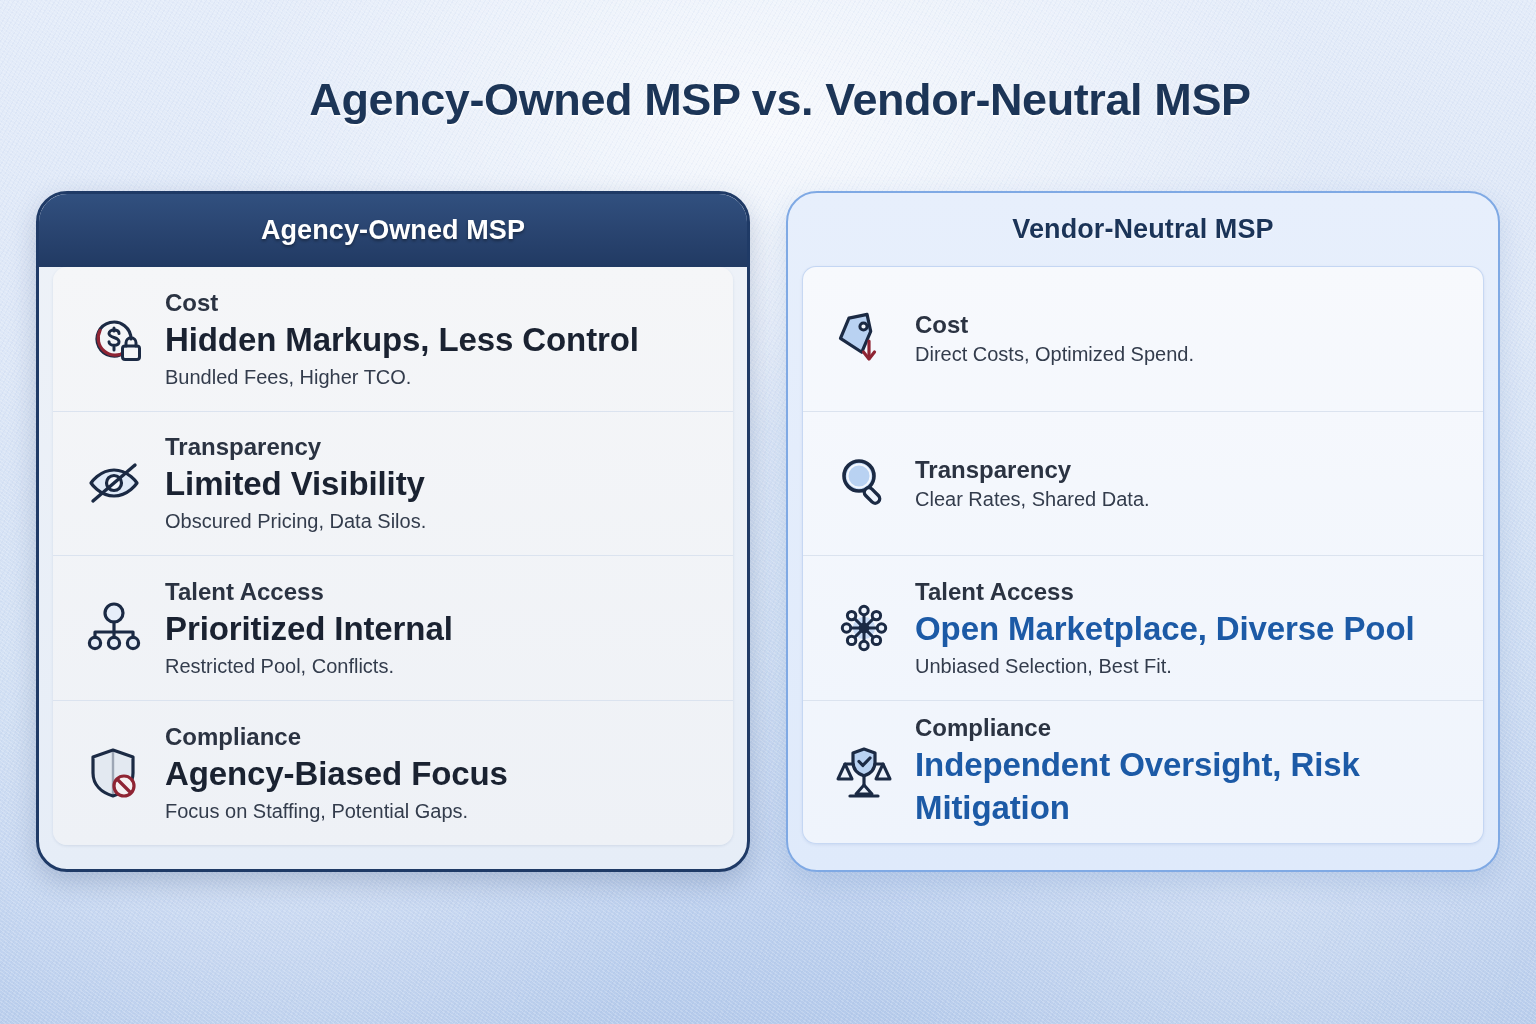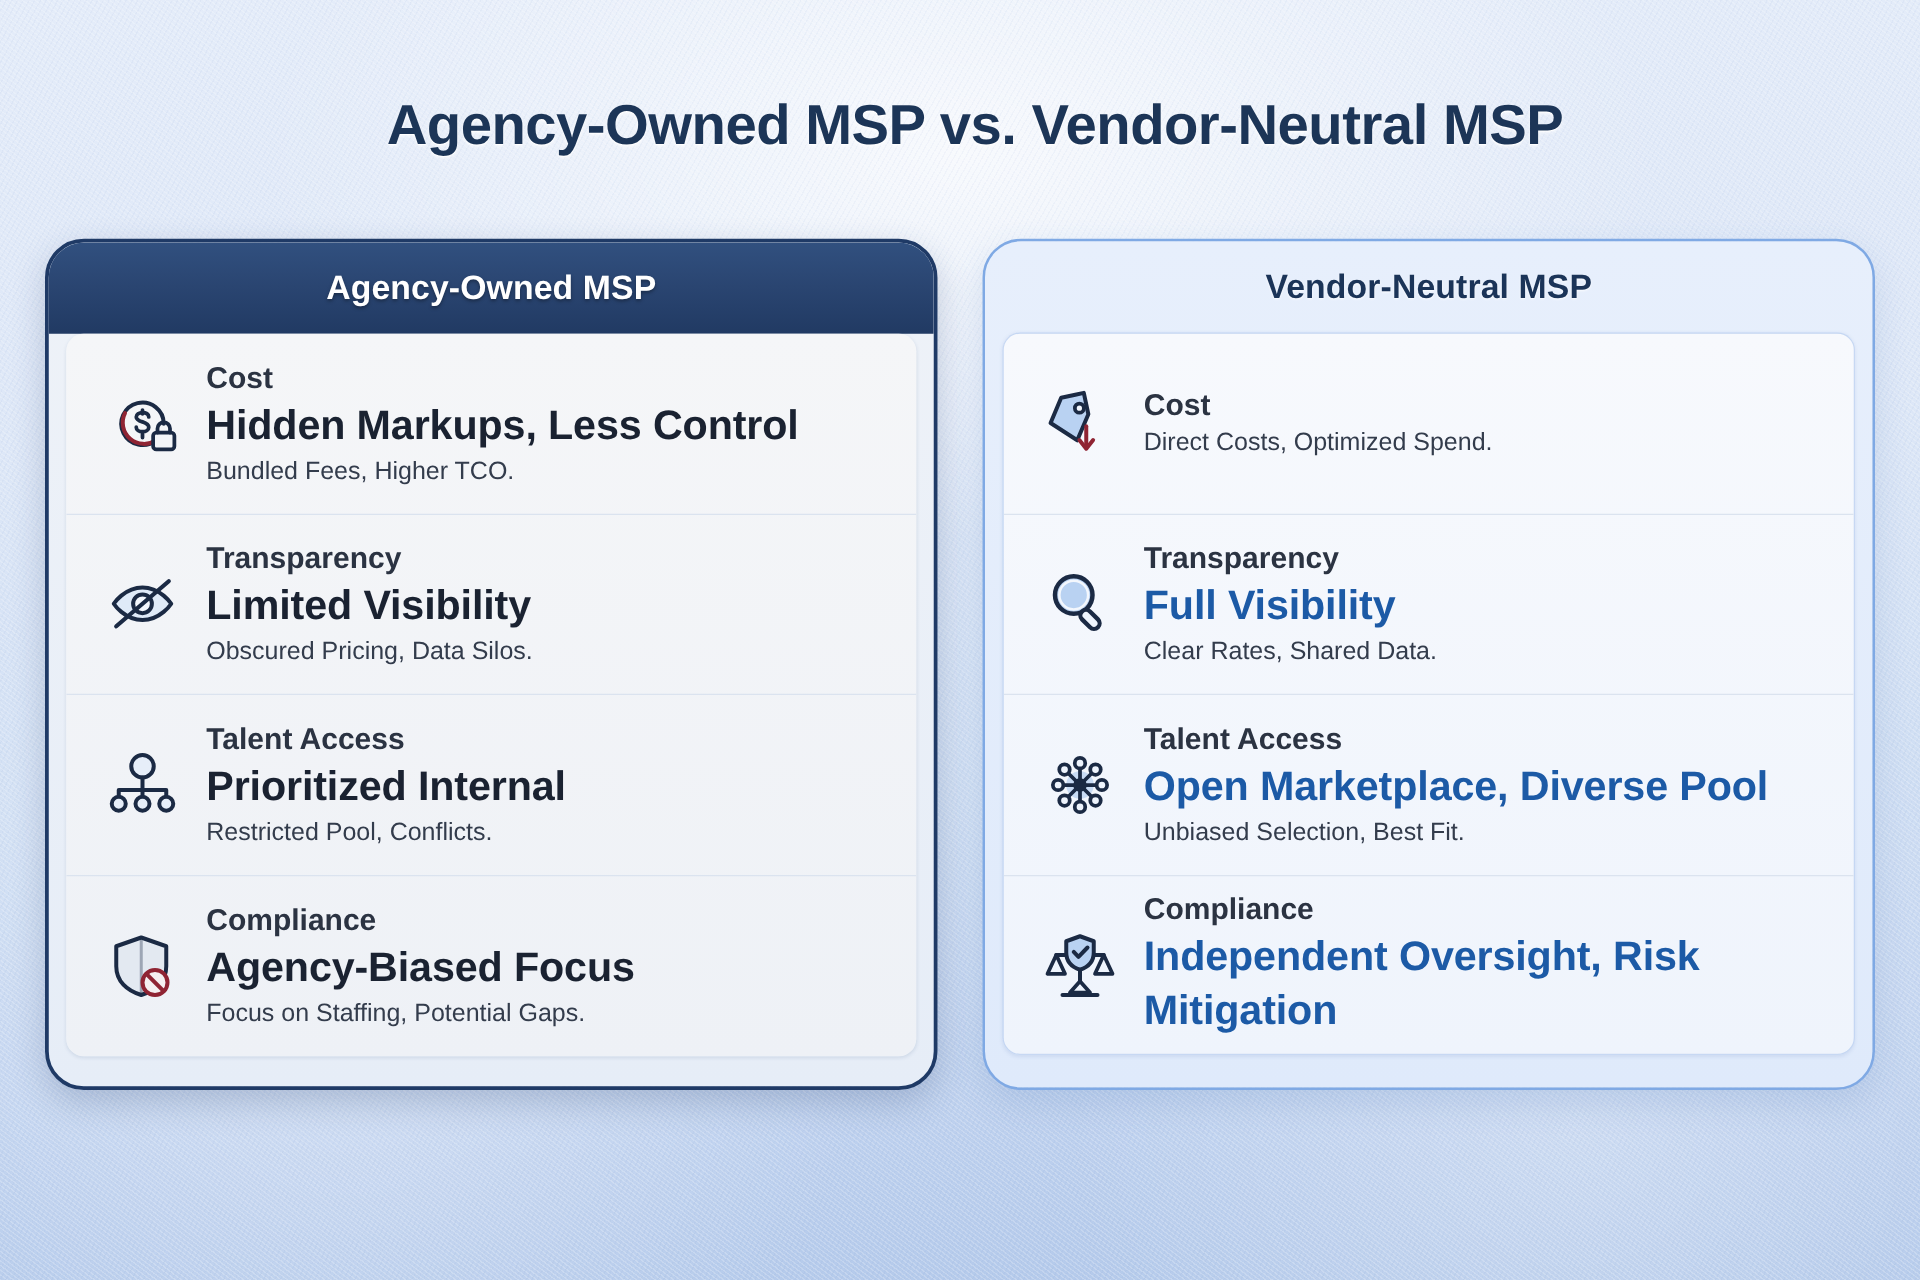--- a/index.html
+++ b/index.html
@@ -277,21 +277,20 @@
       <div class="row">
         <div class="row-icon">
           <svg width="62" height="62" viewBox="0 0 62 62" fill="none">
             <circle cx="26" cy="24" r="15" fill="#b9d2f2" stroke="#1b2a44" stroke-width="3.6"></circle>
             <circle cx="26" cy="24" r="11.5" fill="#b9d2f2" stroke="#f3f7fd" stroke-width="2"></circle>
             <rect x="34.5" y="34.5" width="9" height="18" rx="4.5" transform="rotate(-45 39 43.5)" fill="#eef4fd" stroke="#1b2a44" stroke-width="3.4"></rect>
           </svg>
         </div>
         <div class="row-text">
           <div class="row-label">Transparency</div>
-          <div class="row-value">Full Visibility</div>
           <div class="row-sub">Clear Rates, Shared Data.</div>
         </div>
       </div>
 
       <div class="row">
         <div class="row-icon">
           <svg width="62" height="62" viewBox="0 0 62 62" fill="none">
             <circle cx="31" cy="31" r="11" fill="#b9d2f2" opacity=".75"></circle>
             <g stroke="#1b2a44" stroke-width="3" stroke-linecap="round">
               <path d="M31 31 31 16M31 31 41.6 20.4M31 31 46 31M31 31 41.6 41.6M31 31 31 46M31 31 20.4 41.6M31 31 16 31M31 31 20.4 20.4"></path>

